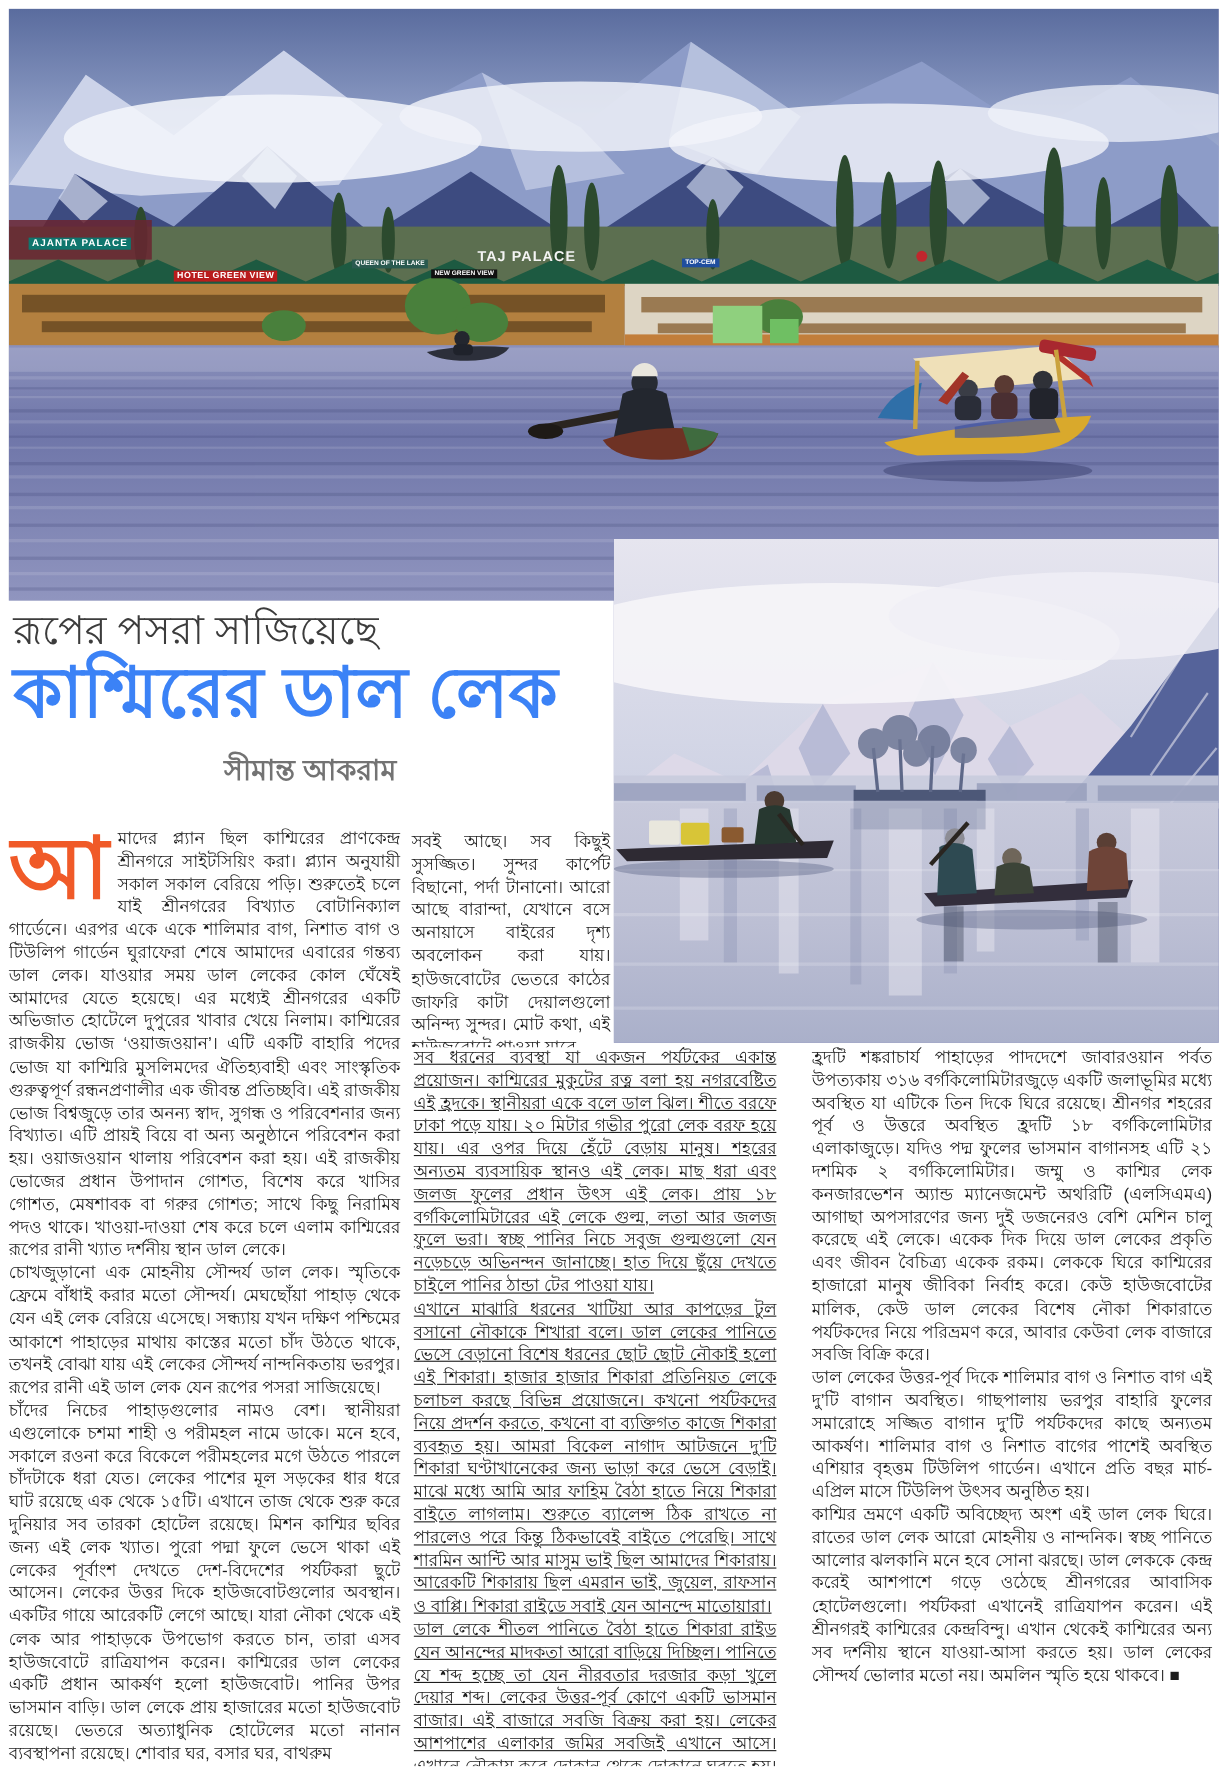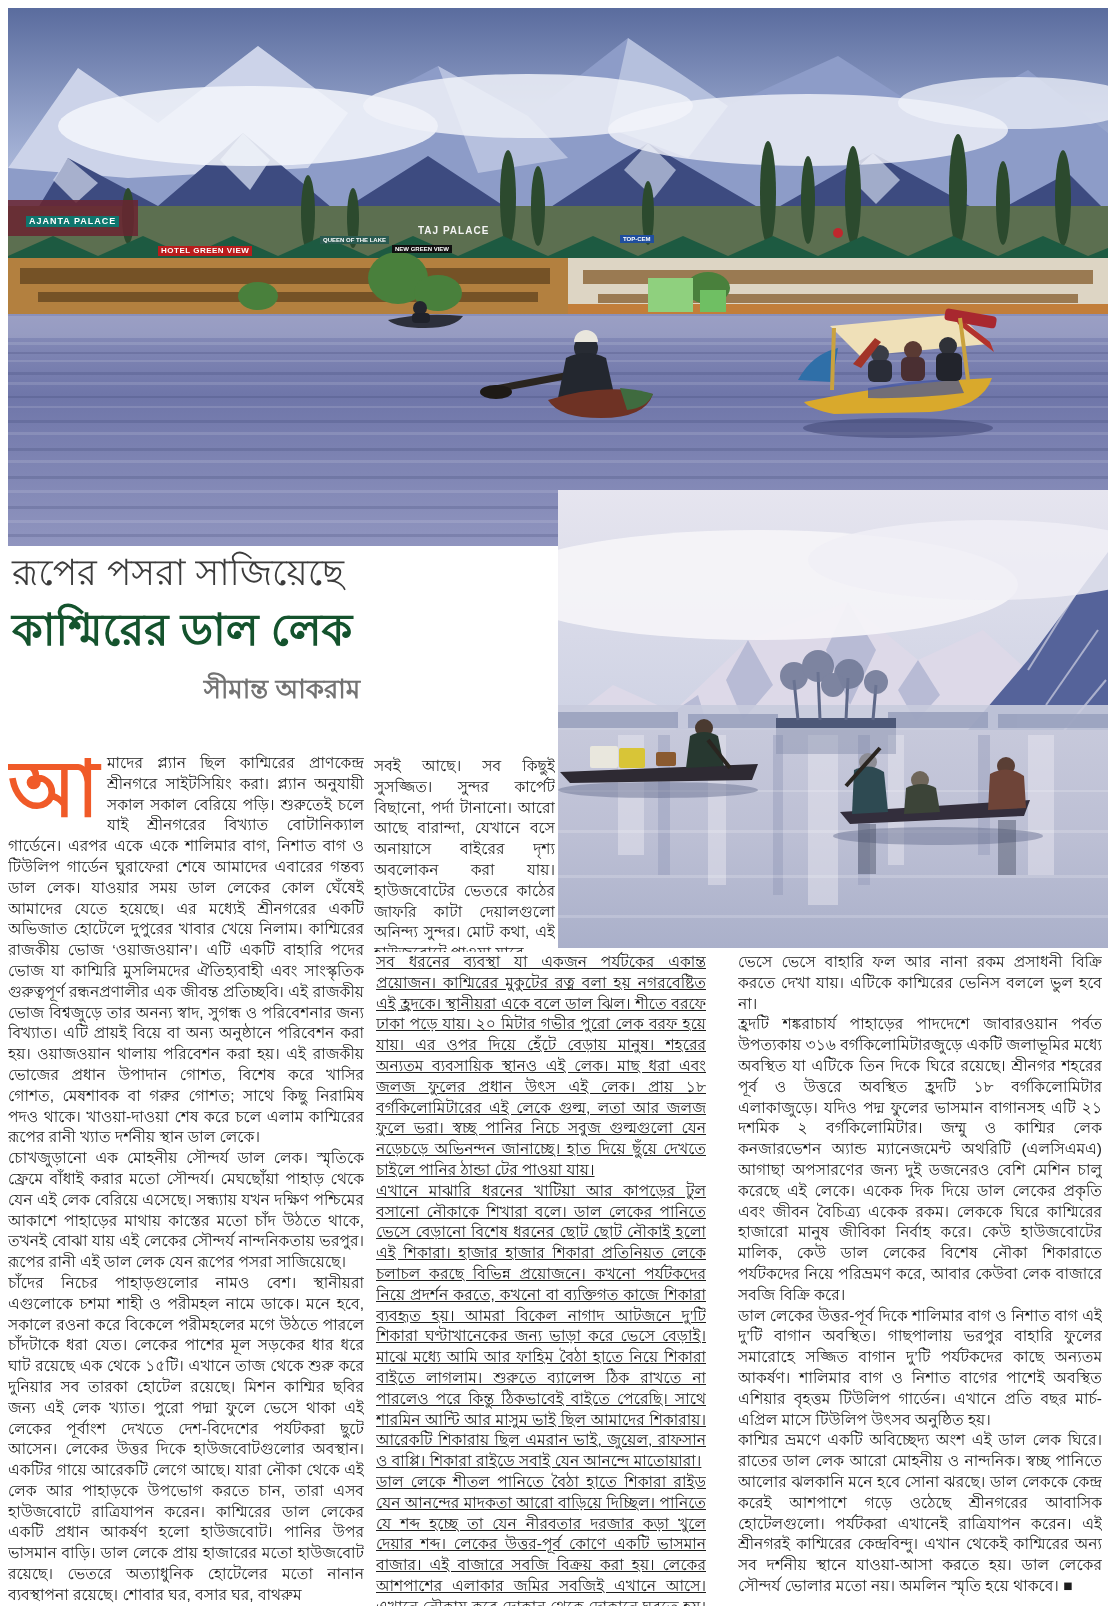--- a/index.html
+++ b/index.html
@@ -9,26 +9,26 @@
   .photo{position:absolute;overflow:hidden;background:#8a90ba;}
   #photoTop{left:8px;top:8px;width:1100px;height:538px;}
   #photoInset{left:558px;top:490px;width:550px;height:458px;}
   .photo svg{display:block;width:100%;height:100%;}
 
   .sign{position:absolute;color:#fff;font-weight:bold;white-space:nowrap;padding:1px 3px;line-height:1;}
   .sign.ajanta{left:18px;top:208px;font-size:9px;background:#0f766e;letter-spacing:1px;}
   .sign.hgv{left:150px;top:238px;font-size:8px;background:#b91c1c;letter-spacing:.5px;}
   .sign.qotl{left:312px;top:228px;font-size:6px;background:#2a5a50;}
   .sign.ngv{left:384px;top:237px;font-size:6px;background:#101010;}
-  .sign.taj{left:407px;top:217px;font-size:10px;background:transparent;color:#f4f4f4;letter-spacing:1px;}
+  .sign.taj{left:423px;top:217px;font-size:13px;background:transparent;color:#f4f4f4;letter-spacing:1px;}
   .sign.topcem{left:612px;top:227px;font-size:6px;background:#1f4e9e;}
 
   .headline{position:absolute;left:12px;top:554px;width:540px;}
   .hl1{font-size:36px;color:#3c3c3c;line-height:1.05;letter-spacing:0;}
-  .hl2{font-size:44px;color:#14532d;font-weight:bold;line-height:1.05;margin-top:15px;}
+  .hl2{font-size:64px;color:#3b82f6;font-weight:bold;line-height:1.05;margin-top:5px;}
   .byline{font-size:26px;font-weight:bold;color:#737373;text-align:center;margin-top:16px;}
 
   .bodycol{position:absolute;font-size:15.5px;line-height:20.8px;color:#1d1d1d;text-align:justify;overflow:hidden;}
   .bodycol p{margin:0;}
   #col1{left:8px;top:753px;width:356px;height:853px;}
   #col2a{left:374px;top:756px;width:181px;height:196px;}
   #col2b{left:376px;top:952px;width:330px;height:654px;text-decoration:underline;}
   #col3{left:738px;top:952px;width:364px;height:654px;}
   .dropcap{float:left;font-size:78px;line-height:60px;font-weight:bold;color:#f05a28;margin:6px 8px 2px 0;}
 </style>
@@ -305,19 +305,18 @@
     <p>সবই আছে। সব কিছুই সুসজ্জিত। সুন্দর কার্পেট বিছানো, পর্দা টানানো। আরো আছে বারান্দা, যেখানে বসে অনায়াসে বাইরের দৃশ্য অবলোকন করা যায়। হাউজবোটের ভেতরে কাঠের জাফরি কাটা দেয়ালগুলো অনিন্দ্য সুন্দর। মোট কথা, এই হাউজবোটে পাওয়া যাবে</p>
   </div>
 
   <div class="bodycol" id="col2b">
     <p>সব ধরনের ব্যবস্থা যা একজন পর্যটকের একান্ত প্রয়োজন। কাশ্মিরের মুকুটের রত্ন বলা হয় নগরবেষ্টিত এই হ্রদকে। স্থানীয়রা একে বলে ডাল ঝিল। শীতে বরফে ঢাকা পড়ে যায়। ২০ মিটার গভীর পুরো লেক বরফ হয়ে যায়। এর ওপর দিয়ে হেঁটে বেড়ায় মানুষ। শহরের অন্যতম ব্যবসায়িক স্থানও এই লেক। মাছ ধরা এবং জলজ ফুলের প্রধান উৎস এই লেক। প্রায় ১৮ বর্গকিলোমিটারের এই লেকে গুল্ম, লতা আর জলজ ফুলে ভরা। স্বচ্ছ পানির নিচে সবুজ গুল্মগুলো যেন নড়েচড়ে অভিনন্দন জানাচ্ছে। হাত দিয়ে ছুঁয়ে দেখতে চাইলে পানির ঠান্ডা টের পাওয়া যায়।</p>
     <p>এখানে মাঝারি ধরনের খাটিয়া আর কাপড়ের টুল বসানো নৌকাকে শিখারা বলে। ডাল লেকের পানিতে ভেসে বেড়ানো বিশেষ ধরনের ছোট ছোট নৌকাই হলো এই শিকারা। হাজার হাজার শিকারা প্রতিনিয়ত লেকে চলাচল করছে বিভিন্ন প্রয়োজনে। কখনো পর্যটকদের নিয়ে প্রদর্শন করতে, কখনো বা ব্যক্তিগত কাজে শিকারা ব্যবহৃত হয়। আমরা বিকেল নাগাদ আটজনে দু’টি শিকারা ঘণ্টাখানেকের জন্য ভাড়া করে ভেসে বেড়াই। মাঝে মধ্যে আমি আর ফাহিম বৈঠা হাতে নিয়ে শিকারা বাইতে লাগলাম। শুরুতে ব্যালেন্স ঠিক রাখতে না পারলেও পরে কিন্তু ঠিকভাবেই বাইতে পেরেছি। সাথে শারমিন আন্টি আর মাসুম ভাই ছিল আমাদের শিকারায়। আরেকটি শিকারায় ছিল এমরান ভাই, জুয়েল, রাফসান ও বাপ্পি। শিকারা রাইডে সবাই যেন আনন্দে মাতোয়ারা।</p>
     <p>ডাল লেকে শীতল পানিতে বৈঠা হাতে শিকারা রাইড যেন আনন্দের মাদকতা আরো বাড়িয়ে দিচ্ছিল। পানিতে যে শব্দ হচ্ছে তা যেন নীরবতার দরজার কড়া খুলে দেয়ার শব্দ। লেকের উত্তর-পূর্ব কোণে একটি ভাসমান বাজার। এই বাজারে সবজি বিক্রয় করা হয়। লেকের আশপাশের এলাকার জমির সবজিই এখানে আসে। এখানে নৌকায় করে দোকান থেকে দোকানে ঘুরতে হয়। হাউজবোট থেকে মূল সড়ক বা দোকানে যেতে হলে নৌকাই ভরসা। নৌকায়</p>
   </div>
 
   <div class="bodycol" id="col3">
-    <p>ভেসে ভেসে বাহারি ফল আর নানা রকম প্রসাধনী বিক্রি করতে দেখা যায়। এটিকে কাশ্মিরের ভেনিস বললে ভুল হবে না।</p>
     <p>হ্রদটি শঙ্করাচার্য পাহাড়ের পাদদেশে জাবারওয়ান পর্বত উপত্যকায় ৩১৬ বর্গকিলোমিটারজুড়ে একটি জলাভূমির মধ্যে অবস্থিত যা এটিকে তিন দিকে ঘিরে রয়েছে। শ্রীনগর শহরের পূর্ব ও উত্তরে অবস্থিত হ্রদটি ১৮ বর্গকিলোমিটার এলাকাজুড়ে। যদিও পদ্ম ফুলের ভাসমান বাগানসহ এটি ২১ দশমিক ২ বর্গকিলোমিটার। জম্মু ও কাশ্মির লেক কনজারভেশন অ্যান্ড ম্যানেজমেন্ট অথরিটি (এলসিএমএ) আগাছা অপসারণের জন্য দুই ডজনেরও বেশি মেশিন চালু করেছে এই লেকে। একেক দিক দিয়ে ডাল লেকের প্রকৃতি এবং জীবন বৈচিত্র্য একেক রকম। লেককে ঘিরে কাশ্মিরের হাজারো মানুষ জীবিকা নির্বাহ করে। কেউ হাউজবোটের মালিক, কেউ ডাল লেকের বিশেষ নৌকা শিকারাতে পর্যটকদের নিয়ে পরিভ্রমণ করে, আবার কেউবা লেক বাজারে সবজি বিক্রি করে।</p>
     <p>ডাল লেকের উত্তর-পূর্ব দিকে শালিমার বাগ ও নিশাত বাগ এই দু’টি বাগান অবস্থিত। গাছপালায় ভরপুর বাহারি ফুলের সমারোহে সজ্জিত বাগান দু’টি পর্যটকদের কাছে অন্যতম আকর্ষণ। শালিমার বাগ ও নিশাত বাগের পাশেই অবস্থিত এশিয়ার বৃহত্তম টিউলিপ গার্ডেন। এখানে প্রতি বছর মার্চ-এপ্রিল মাসে টিউলিপ উৎসব অনুষ্ঠিত হয়।</p>
     <p>কাশ্মির ভ্রমণে একটি অবিচ্ছেদ্য অংশ এই ডাল লেক ঘিরে। রাতের ডাল লেক আরো মোহনীয় ও নান্দনিক। স্বচ্ছ পানিতে আলোর ঝলকানি মনে হবে সোনা ঝরছে। ডাল লেককে কেন্দ্র করেই আশপাশে গড়ে ওঠেছে শ্রীনগরের আবাসিক হোটেলগুলো। পর্যটকরা এখানেই রাত্রিযাপন করেন। এই শ্রীনগরই কাশ্মিরের কেন্দ্রবিন্দু। এখান থেকেই কাশ্মিরের অন্য সব দর্শনীয় স্থানে যাওয়া-আসা করতে হয়। ডাল লেকের সৌন্দর্য ভোলার মতো নয়। অমলিন স্মৃতি হয়ে থাকবে। ■</p>
   </div>
 
 </div>
 
 </body></html>

